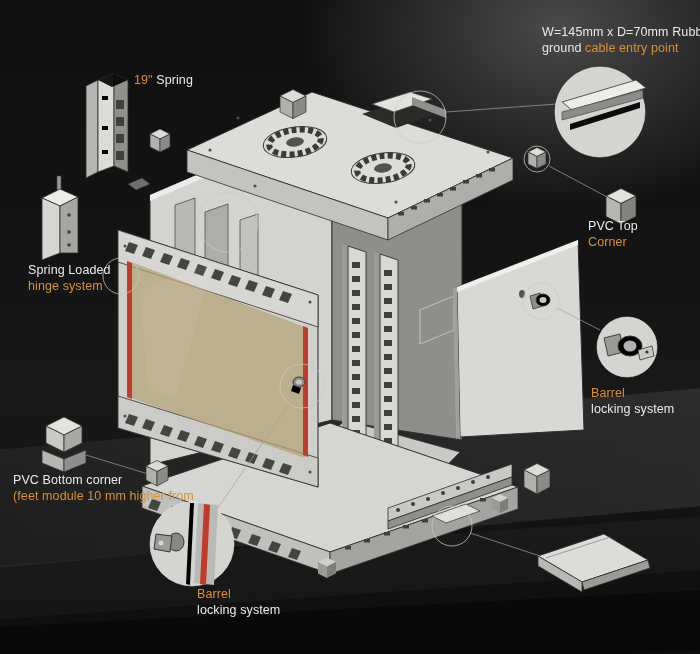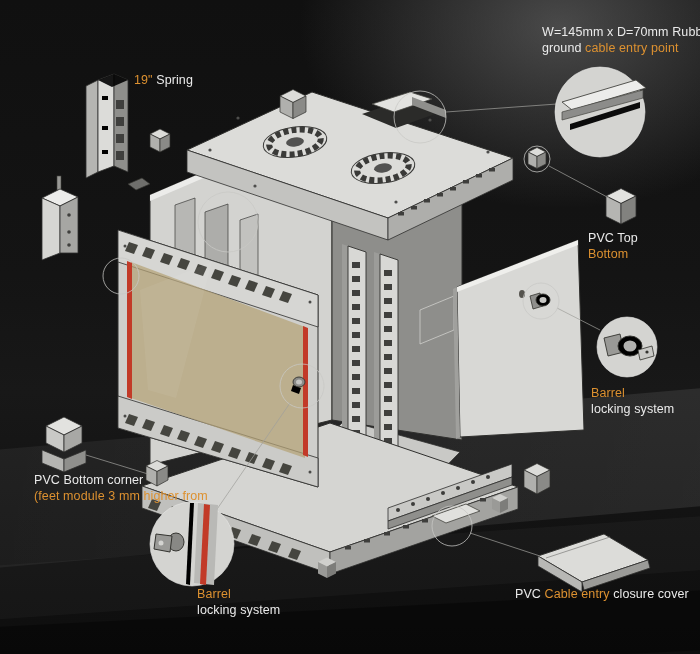--- a/index.html
+++ b/index.html
@@ -337,39 +337,39 @@
 
   <div class="label" style="left:134px;top:72px">
     <span class="o">19"</span><span class="w"> Spring</span>
   </div>
 
   <div class="label" style="left:542px;top:24px">
     <div class="w">W=145mm x D=70mm Rubber</div>
     <div><span class="w">ground </span><span class="o">cable entry point</span></div>
   </div>
 
-  <div class="label" style="left:588px;top:230px">
+  <div class="label" style="left:588px;top:218px">
     <div class="w">PVC Top</div>
-    <div class="o">Bottom</div>
+    <div class="o">Corner</div>
   </div>
 
   <div class="label" style="left:591px;top:385px">
     <div class="o">Barrel</div>
     <div class="w">locking system</div>
   </div>
 
-
-  <div class="label" style="left:34px;top:472px">
+  <div class="label" style="left:28px;top:262px">
+    <div class="w">Spring Loaded</div>
+    <div class="o">hinge system</div>
+  </div>
+
+  <div class="label" style="left:13px;top:472px">
     <div class="w">PVC Bottom corner</div>
-    <div class="o">(feet module 3 mm higher from</div>
+    <div class="o">(feet module 10 mm higher from</div>
   </div>
 
   <div class="label" style="left:197px;top:586px">
     <div class="o">Barrel</div>
     <div class="w">locking system</div>
   </div>
 
-  <div class="label" style="left:515px;top:586px">
-    <div class="w"></div>
-    <div><span class="w">PVC </span><span class="o">Cable entry</span><span class="w"> closure cover</span></div>
-  </div>
 
 </div>
 
 </body></html>

